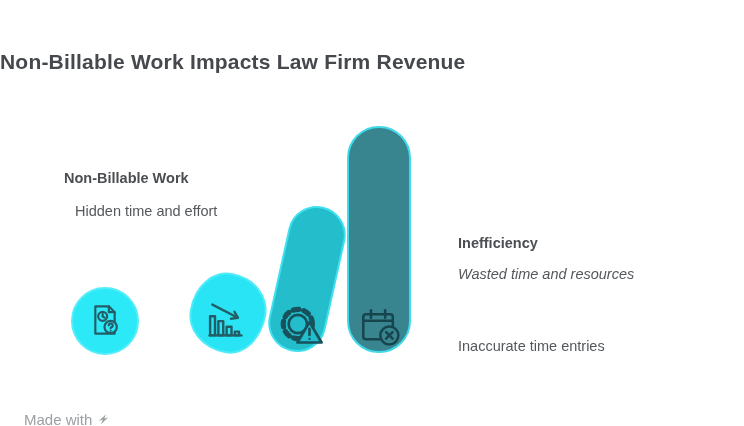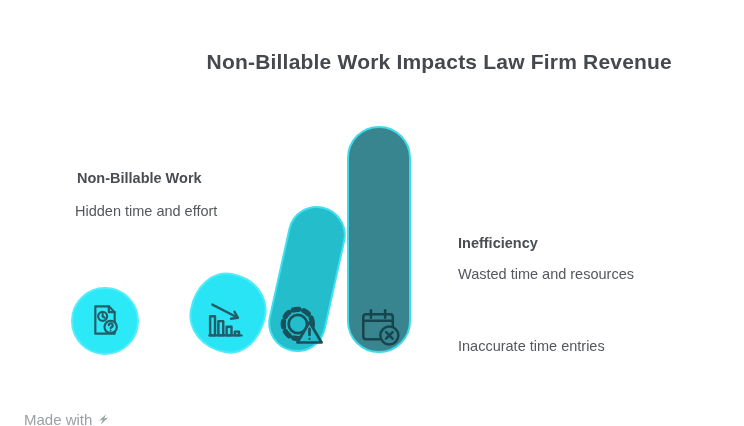--- a/index.html
+++ b/index.html
@@ -1,21 +1,21 @@
 <!DOCTYPE html>
 <html><head>
 <meta charset="utf-8">
 <style>
   html,body { margin:0; padding:0; background:#ffffff; }
   .stage {
     position:relative; width:744px; height:426px; background:#ffffff;
     font-family:"Liberation Sans", sans-serif; overflow:hidden;
   }
   .title {
-    position:absolute; top:50px; left:0; width:672px; text-align:right;
+    position:absolute; top:50px; left:0; width:672px; text-align:left;
     font-size:21px; font-weight:700; color:#45484c; letter-spacing:0.2px;
   }
   .label { position:absolute; font-size:14.5px; font-weight:700; color:#4a4e52; white-space:nowrap; }
   .desc  { position:absolute; font-size:14.5px; font-weight:400; color:#54585c; white-space:nowrap; }
 
   
   .shape { position:absolute; box-sizing:border-box; }
   .circle {
     left:71px; top:287px; width:68px; height:68px; border-radius:50%;
     background:#2BE9F7; border:2px solid #55EDF9;
@@ -44,21 +44,21 @@
   }
   .footer .brand { font-weight:600; color:#8f9497; letter-spacing:0.2px;margin-top:45px; }
 </style>
 </head>
 <body>
 
 <div class="stage">
 
   <div class="title">Non-Billable Work Impacts Law Firm Revenue</div>
 
-  <div class="label" style="left:77px; top:170px;text-align:center;">Non-Billable Work</div>
+  <div class="label" style="left:64px; top:170px;text-align:center;">Non-Billable Work</div>
   <div class="desc" style="left:75px; top:203px;">Hidden time and effort</div>
 
   <div class="shape circle"></div>
   <div class="shape blob"></div>
   <div class="shape pill-medium"></div>
   <div class="shape pill-tall"></div>
 
   <svg class="icon" style="left:85px; top:300px;" width="40" height="40" viewBox="0 0 24 24" fill="none" stroke="#235E68" stroke-width="1.3" stroke-linecap="round" stroke-linejoin="round">
     <path d="M6.2 3.8 H14.3 L17.8 7.3 V20.2 H6.2 Z"></path>
     <path d="M14.3 3.8 V7.3 H17.8"></path>
@@ -92,21 +92,21 @@
     <path d="M7.8 3.2 V7.2"></path>
     <path d="M15.2 3.2 V7.2"></path>
     <path d="M3.8 8.7 H19.2"></path>
     <circle cx="17.4" cy="16.4" r="4.7" fill="#38858F"></circle>
     <path d="M15.7 14.7 L19.1 18.1"></path>
     <path d="M19.1 14.7 L15.7 18.1"></path>
   </svg>
 
 
   <div class="label" style="left:458px; top:235px;">Inefficiency</div>
-  <div class="desc" style="left:458px; top:266px;">Wasted time and resources</div>
+  <div class="desc" style="left:458px; top:266px;font-style:italic;">Wasted time and resources</div>
 
   <div class="desc" style="left:458px; top:338px;">Inaccurate time entries</div>
 
   <div class="footer">
     <span>Made with</span>
     <svg width="13" height="13" viewBox="0 0 20 20">
       <path d="M3 12 L14 2 L11 8.5 L17 7 L6 17.5 L9 10.5 Z" fill="#9ba0a3"></path>
     </svg>
     <span class="brand">Napkin</span>
   </div>

